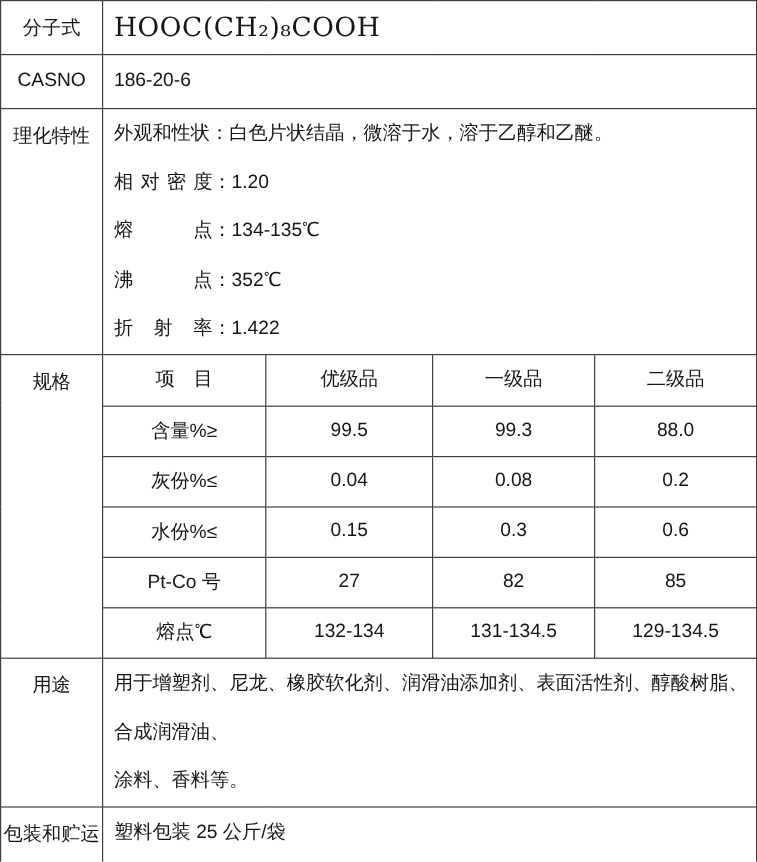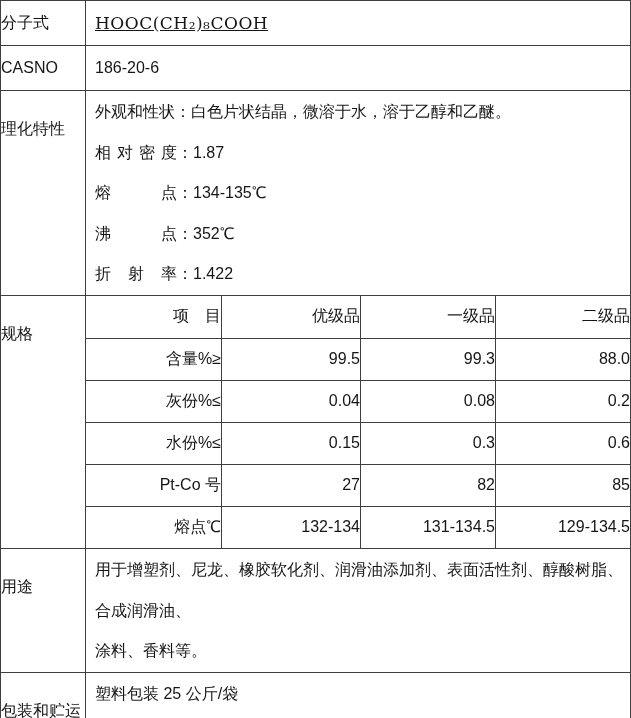--- a/index.html
+++ b/index.html
@@ -25,53 +25,52 @@
   
   tr.r-formula td { height: 45px; }
   tr.r-casno   td { height: 45px; }
   tr.r-phys    td { height: 203px; }
   tr.sr        td { height: 42px; }
   tr.sr-h      td { height: 43px; }
   tr.r-usage   td { height: 85px; }
   tr.r-pack    td { height: 83px; }
 
   td.lab {
-    text-align: left;
+    text-align: center;
     vertical-align: middle;
   }
   td.lab.top {
     vertical-align: top;
-    padding-top: 28px;
+    padding-top: 12px;
   }
   td.val {
     text-align: left;
     vertical-align: middle;
     padding: 0 6px 0 9px;
   }
   td.val.mul {
     vertical-align: top;
     line-height: 40.6px;
     padding-top: 1px;
   }
   td.val.mul .pline { white-space: nowrap; }
   .formula-text {
     font-family: "DejaVu Serif", serif;
-    font-size: 17px;
+    font-size: 22px;
     letter-spacing: 0.5px;
-    text-decoration: underline;
   }
   .jl {
     display: inline-block;
     width: 82px;
     text-align: justify;
     text-align-last: justify;
     font-family: Liberation Serif, serif;
   }
   td.sc {
-    text-align: right;
+    text-align: center;
     vertical-align: middle;
   }
 </style>
 </head>
 <body>
 
 <table class="spec-table">
   <colgroup>
     <col style="width:85px">
     <col style="width:136px">
@@ -95,21 +94,21 @@
     </td>
   </tr>
 
   <tr class="r-phys">
     <td class="lab top">理化特性</td>
     <td class="val mul" colspan="4">
       <div class="pline">
         <span>外观和性状</span><span>：</span><span>白色片状结晶，微溶于水，溶于乙醇和乙醚。</span>
       </div>
       <div class="pline">
-        <span class="jl">相对密度</span><span>：</span><span>1.87</span>
+        <span class="jl">相对密度</span><span>：</span><span>1.20</span>
       </div>
       <div class="pline">
         <span class="jl">熔点</span><span>：</span><span>134-135℃</span>
       </div>
       <div class="pline">
         <span class="jl">沸点</span><span>：</span><span>352℃</span>
       </div>
       <div class="pline">
         <span class="jl">折射率</span><span>：</span><span>1.422</span>
       </div>

